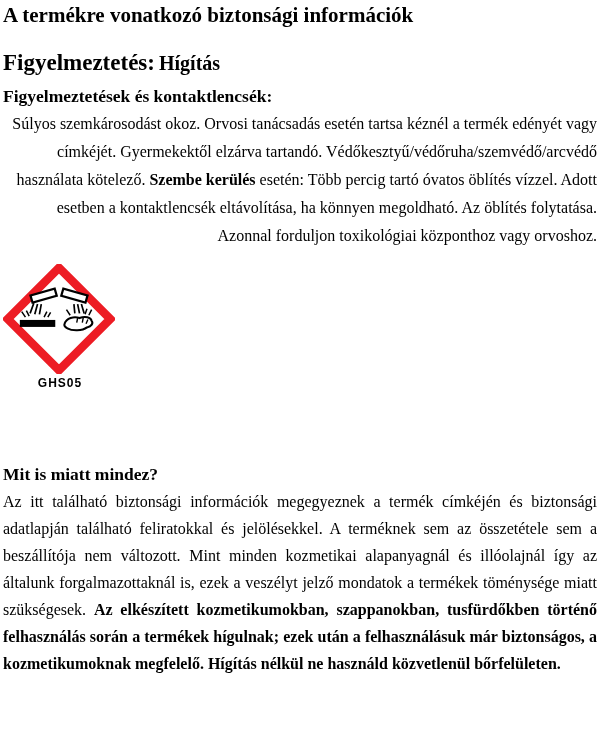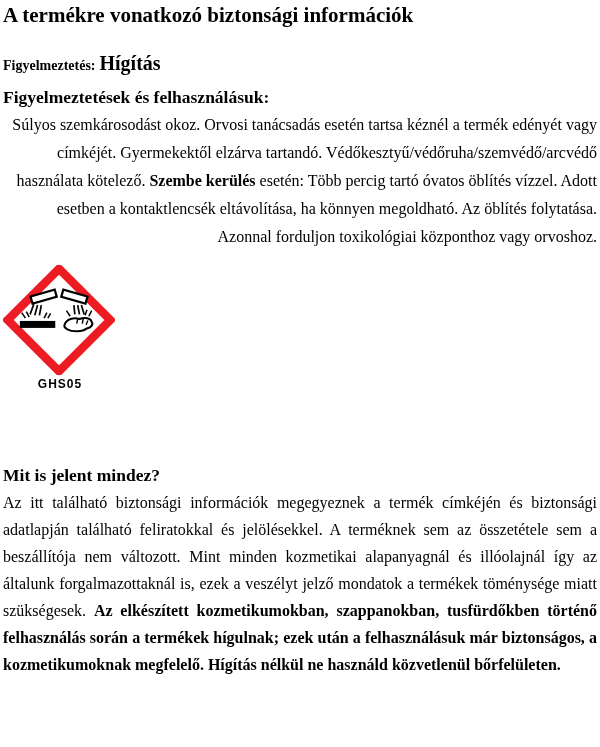--- a/index.html
+++ b/index.html
@@ -17,21 +17,21 @@
     line-height: 28px;
   }
   h1.title {
     margin: 0;
     font-size: 21px; line-height: 24px; font-weight: bold;
   }
   p.warning {
     margin: 24px 0 0 0;
     line-height: 24px;
   }
-  p.warning .w-label { font-weight: bold; font-size: 14px; }
+  p.warning .w-label { font-weight: bold; font-size: 23px; }
   p.warning .w-value { font-weight: bold; font-size: 20px; }
   p.ingredients {
     margin: 27px 0 0 0;
     line-height: 30px;
   }
   p.ingredients .i-label { font-weight: bold; font-size: 17px; }
   h2.sect {
     margin: 8px 0 0 0;
     font-size: 17.5px; line-height: 23px; font-weight: bold;
   }
@@ -63,21 +63,21 @@
 <main class="doc">
 
   <h1 class="title">A termékre vonatkozó biztonsági információk</h1>
 
   <p class="warning">
     <span class="w-label">Figyelmeztetés:</span>
     <span class="w-value">Hígítás</span>
   </p>
 
 
-  <h2 class="sect">Figyelmeztetések és felhasználásuk:</h2>
+  <h2 class="sect">Figyelmeztetések és kontaktlencsék:</h2>
 
   <p class="body-text"><span>Súlyos szemkárosodást okoz. Orvosi tanácsadás esetén tartsa kéznél a termék edényét vagy címkéjét. Gyermekektől elzárva tartandó. Védőkesztyű/védőruha/szemvédő/arcvédő használata kötelező. </span><b>Szembe kerülés</b><span> esetén: Több percig tartó óvatos öblítés vízzel. Adott esetben a kontaktlencsék eltávolítása, ha könnyen megoldható. Az öblítés folytatása. Azonnal forduljon toxikológiai központhoz vagy orvoshoz.</span></p>
 
   <figure class="pictogram">
     <svg width="112" height="110" viewBox="0 0 120 118" aria-hidden="true">
 
       <polygon points="60,4 115,59 60,114 5,59" fill="#ffffff" stroke="#ED1C24" stroke-width="9" stroke-linejoin="miter"></polygon>
       <g stroke="#000000" fill="none" stroke-width="2.4">
 
         <g transform="rotate(-16 43 34)">
@@ -98,17 +98,17 @@
 
         <rect x="18" y="60" width="38" height="7.5" fill="#000000" stroke="none"></rect>
 
         <path stroke-width="2.2" fill="#ffffff" d="M66,64 C68,58 76,56 82,58 C88,55.5 94,57 95,61 C97,63.5 95,67 90,68 C85,72 74,72 69,69 C66.5,67.8 65.2,66 66,64 Z"></path>
         <path stroke-width="1.5" d="M80,58 L79,63 M86,57.5 L85,63 M91,59.5 L89,64"></path>
       </g>
     </svg>
     <figcaption class="ghs-code">GHS05</figcaption>
   </figure>
 
-  <h2 class="sect meaning-head">Mit is jelent mindez?</h2>
+  <h2 class="sect meaning-head">Mit is miatt mindez?</h2>
 
   <p class="body-text meaning-text"><span>Az itt található biztonsági információk megegyeznek a termék címkéjén és biztonsági adatlapján található feliratokkal és jelölésekkel. A terméknek sem az összetétele sem a beszállítója nem változott. Mint minden kozmetikai alapanyagnál és illóolajnál így az általunk forgalmazottaknál is, ezek a veszélyt jelző mondatok a termékek töménysége miatt szükségesek. </span><b>Az elkészített kozmetikumokban, szappanokban, tusfürdőkben történő felhasználás során a termékek hígulnak; ezek után a felhasználásuk már biztonságos, a kozmetikumoknak megfelelő. Hígítás nélkül ne használd közvetlenül bőrfelületen.</b></p>
 
 </main>
 
 </body></html>

